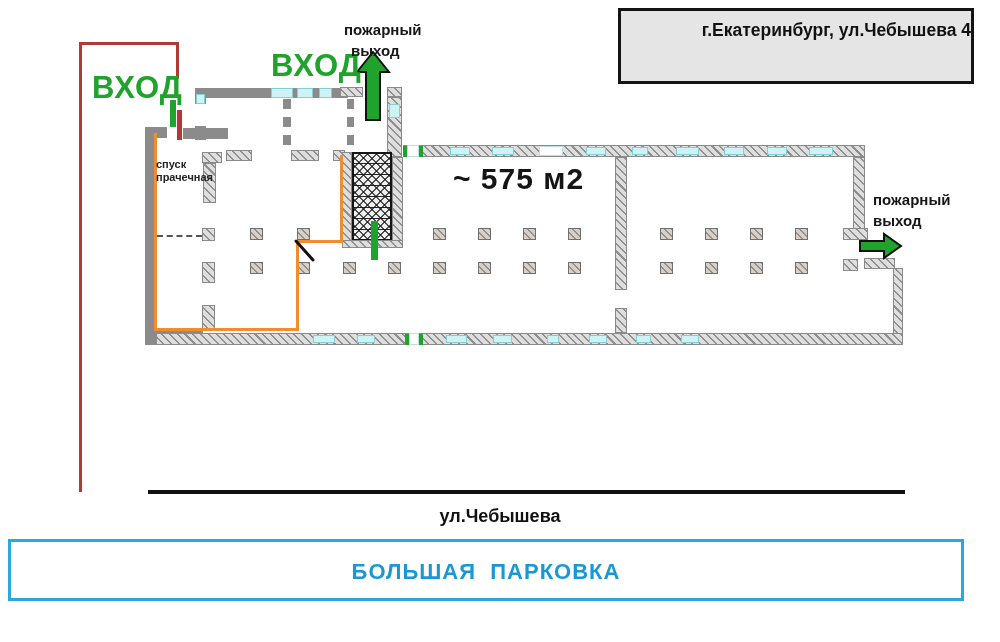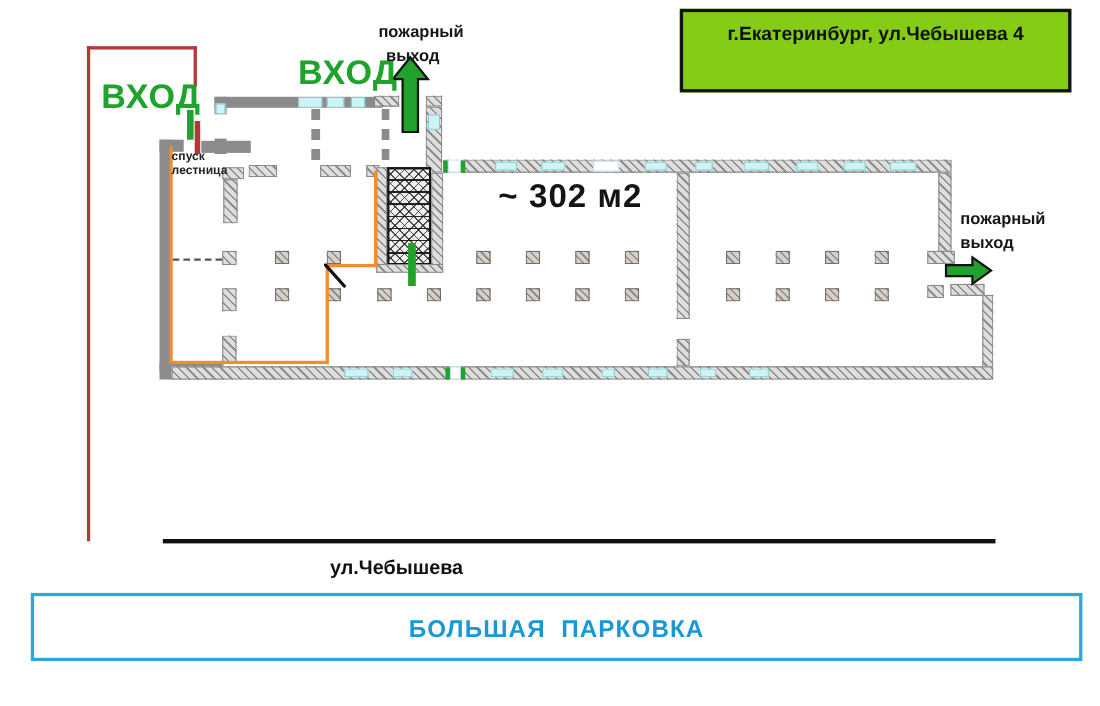--- a/index.html
+++ b/index.html
@@ -25,25 +25,25 @@
   .rb{background:#b03a36;}
   .dv{background:repeating-linear-gradient(180deg,#8b8b8b 0 10px,transparent 10px 18px);}
   .dh{border-top:2px dashed #555;height:0!important;}
   
   .vhod{color:#1fa32c;font-weight:bold;font-size:31px;letter-spacing:1px;line-height:1;}
   .blk{color:#161616;font-weight:bold;}
   .small2{font-size:15px;line-height:21px;}
   .tiny{font-size:11px;line-height:13px;color:#222;font-weight:bold;}
   .laundry-lbl{color:#ef8d2f;font-weight:bold;font-size:21px;line-height:27px;text-align:center;}
   .area-lbl{font-size:30px;font-weight:bold;color:#141414;letter-spacing:1px;}
-  .infobox{border:3px solid #141414;background:#84cc16;text-align:center;color:#111;}
+  .infobox{border:3px solid #141414;background:#e5e5e5;text-align:right;color:#111;}
   .infobox .l1{font-size:17.5px;font-weight:bold;margin-top:9px;white-space:pre;}
   .infobox .l2{font-size:15px;font-weight:bold;margin-top:6px;white-space:pre;}
   .infobox .l2 .paren{font-size:14px;}
-  .street{font-size:18px;font-weight:bold;color:#111;}
+  .street{font-size:18px;font-weight:bold;color:#111;text-align:center;}
   .parking{border:3px solid #2aa9e0;background:#fff;text-align:center;}
   .parking span{color:#1a98d6;font-weight:bold;font-size:22px;letter-spacing:1px;white-space:pre;
                 display:inline-block;margin-top:17px;}
 </style>
 </head>
 <body>
 
 <div class="scene">
 
   <div class="a rb" style="left:79px;top:42px;width:3px;height:450px"></div>
@@ -176,30 +176,30 @@
   <div class="a blk small2" style="left:344px;top:19px">
     <div>пожарный</div>
     <div style="margin-left:7px">выход</div>
   </div>
 
   <div class="a blk small2" style="left:873px;top:189px">
     <div>пожарный</div>
     <div>выход</div>
   </div>
 
-  <div class="a tiny" style="left:156px;top:136px">
+  <div class="a tiny" style="left:156px;top:158px">
     <div>спуск</div>
-    <div>лестница</div>
+    <div>прачечная</div>
   </div>
 
   <div class="a laundry-lbl" style="left:220px;top:167px;width:118px">
   </div>
 
-  <div class="a area-lbl" style="left:453px;top:162px">~ 302 м2</div>
+  <div class="a area-lbl" style="left:453px;top:162px">~ 575 м2</div>
 
   <div class="a" style="left:148px;top:490px;width:757px;height:4px;background:#111"></div>
   <div class="a street" style="left:300px;top:506px;width:400px">ул.Чебышева</div>
 
-  <div class="a parking" style="left:28px;top:539px;width:950px;height:56px">
+  <div class="a parking" style="left:8px;top:539px;width:950px;height:56px">
     <span>БОЛЬШАЯ  ПАРКОВКА</span>
   </div>
 
 </div>
 
 </body></html>

